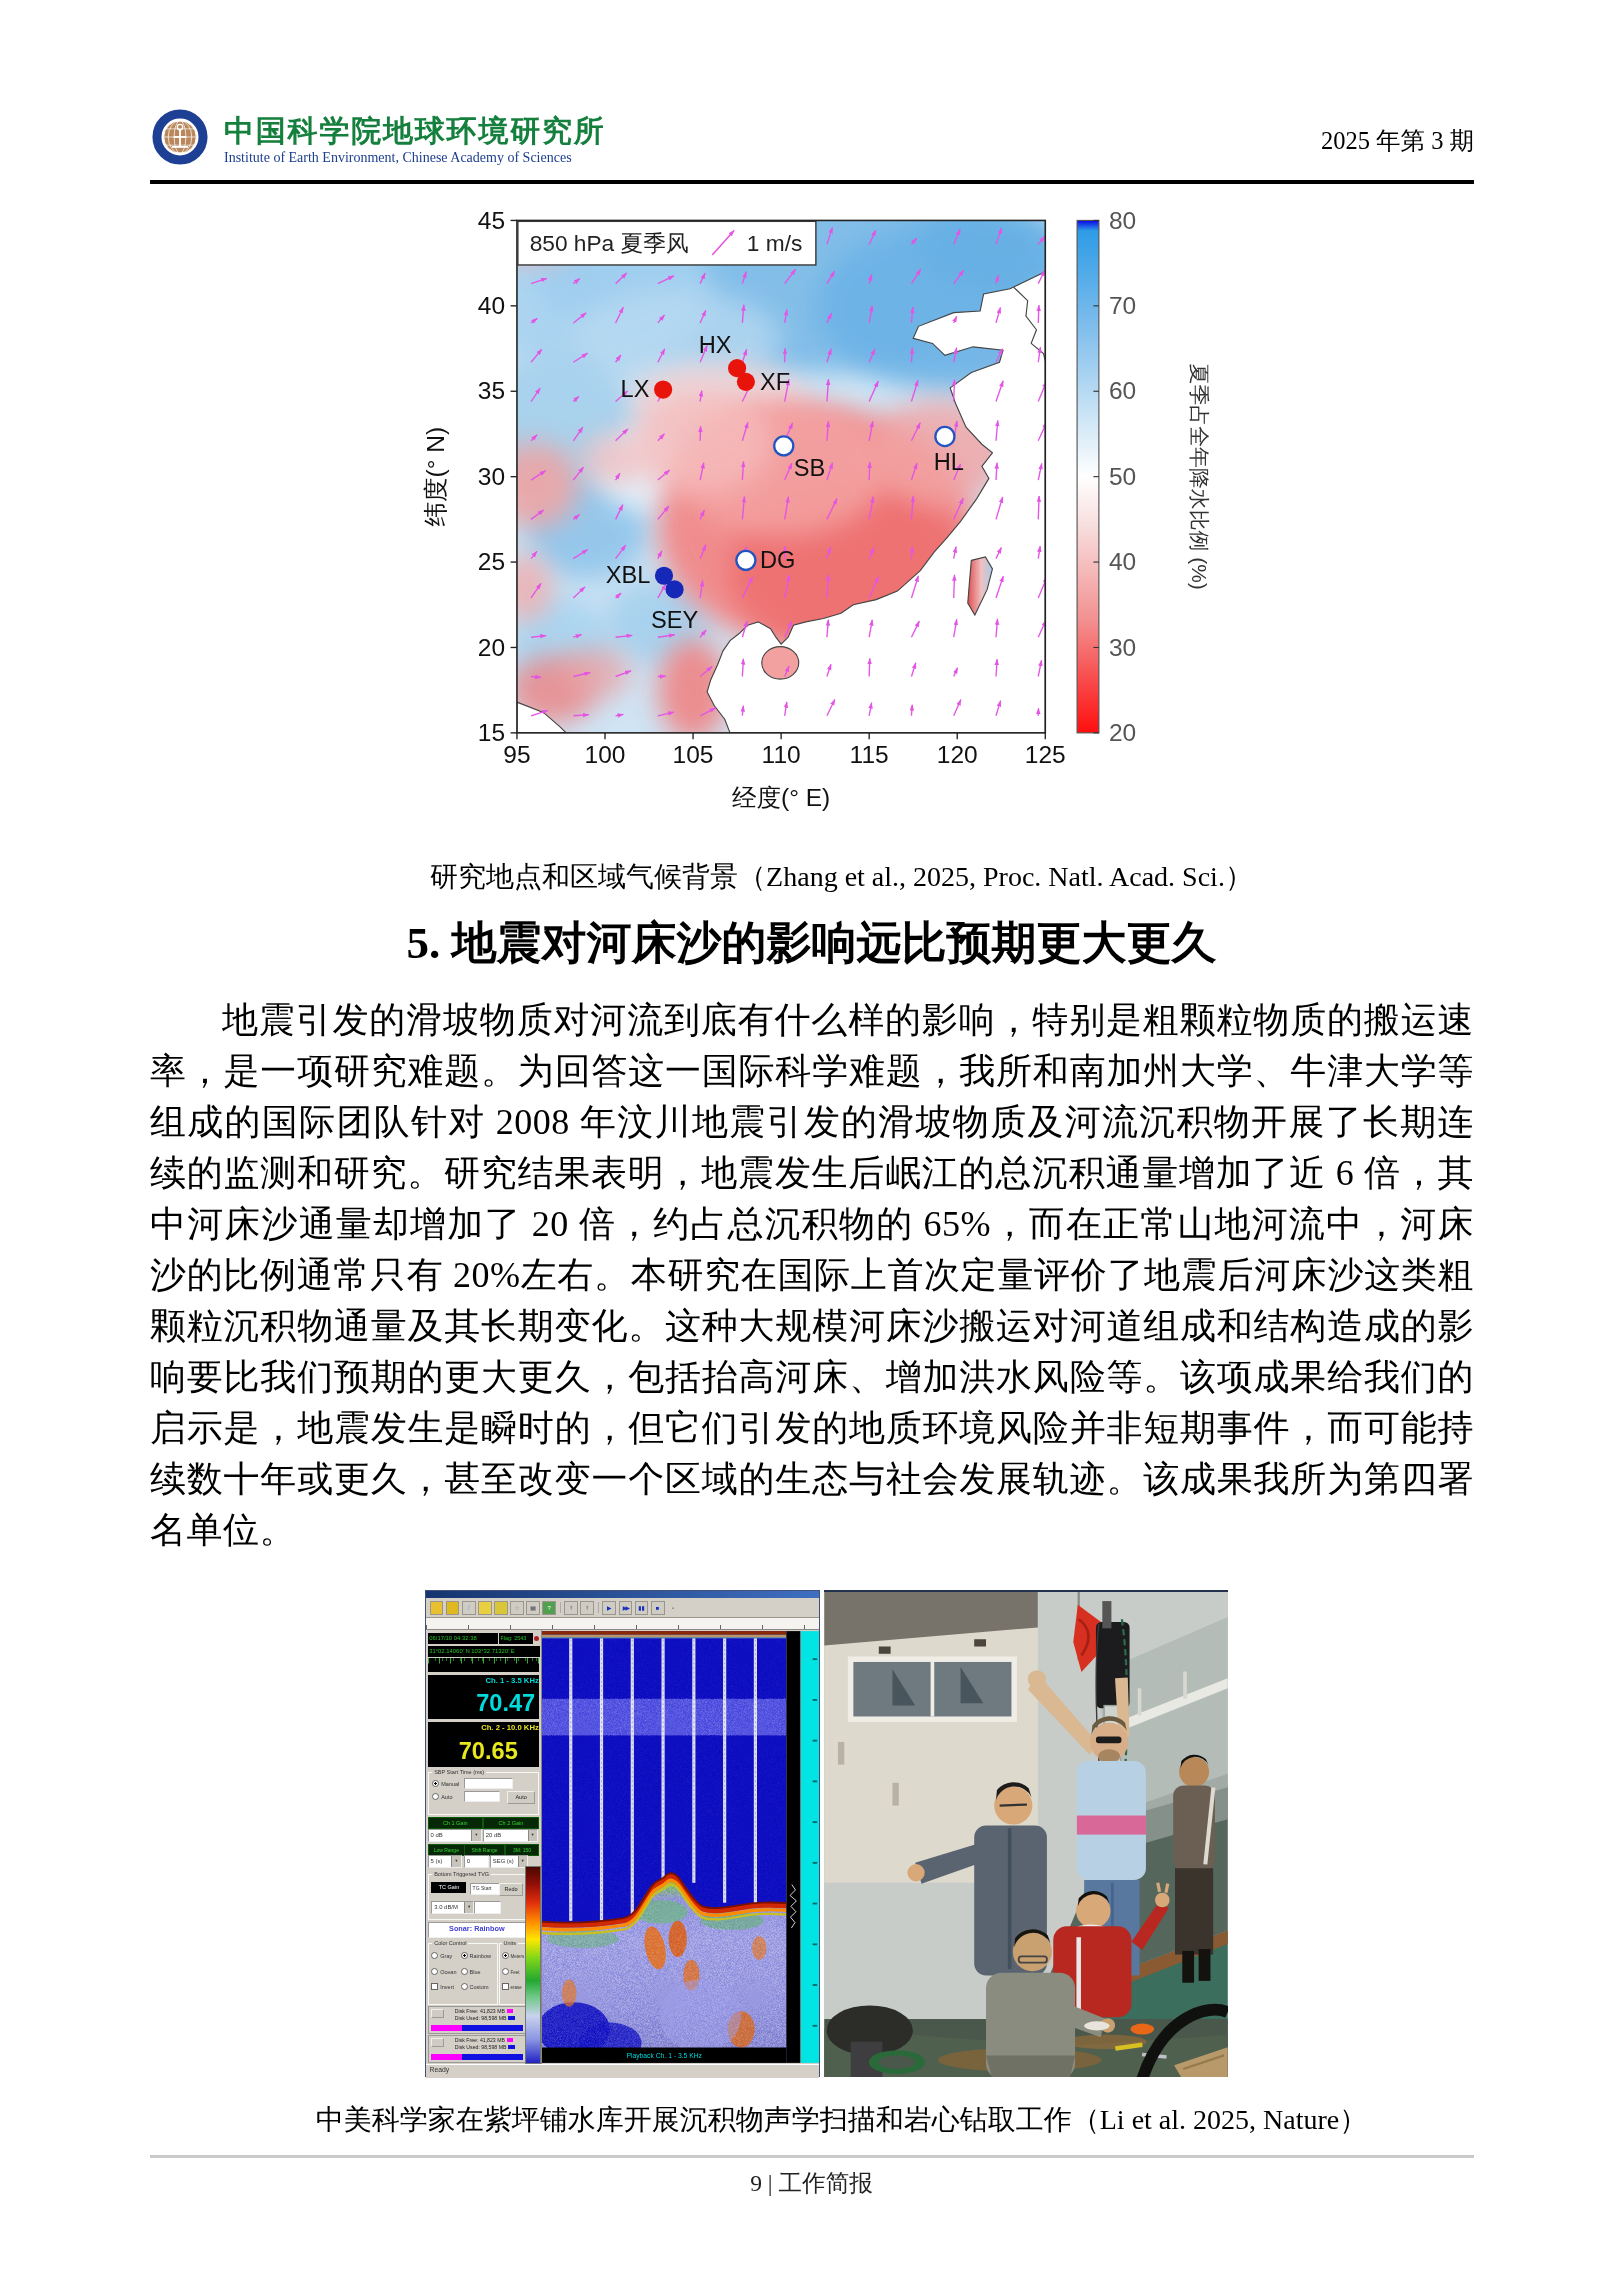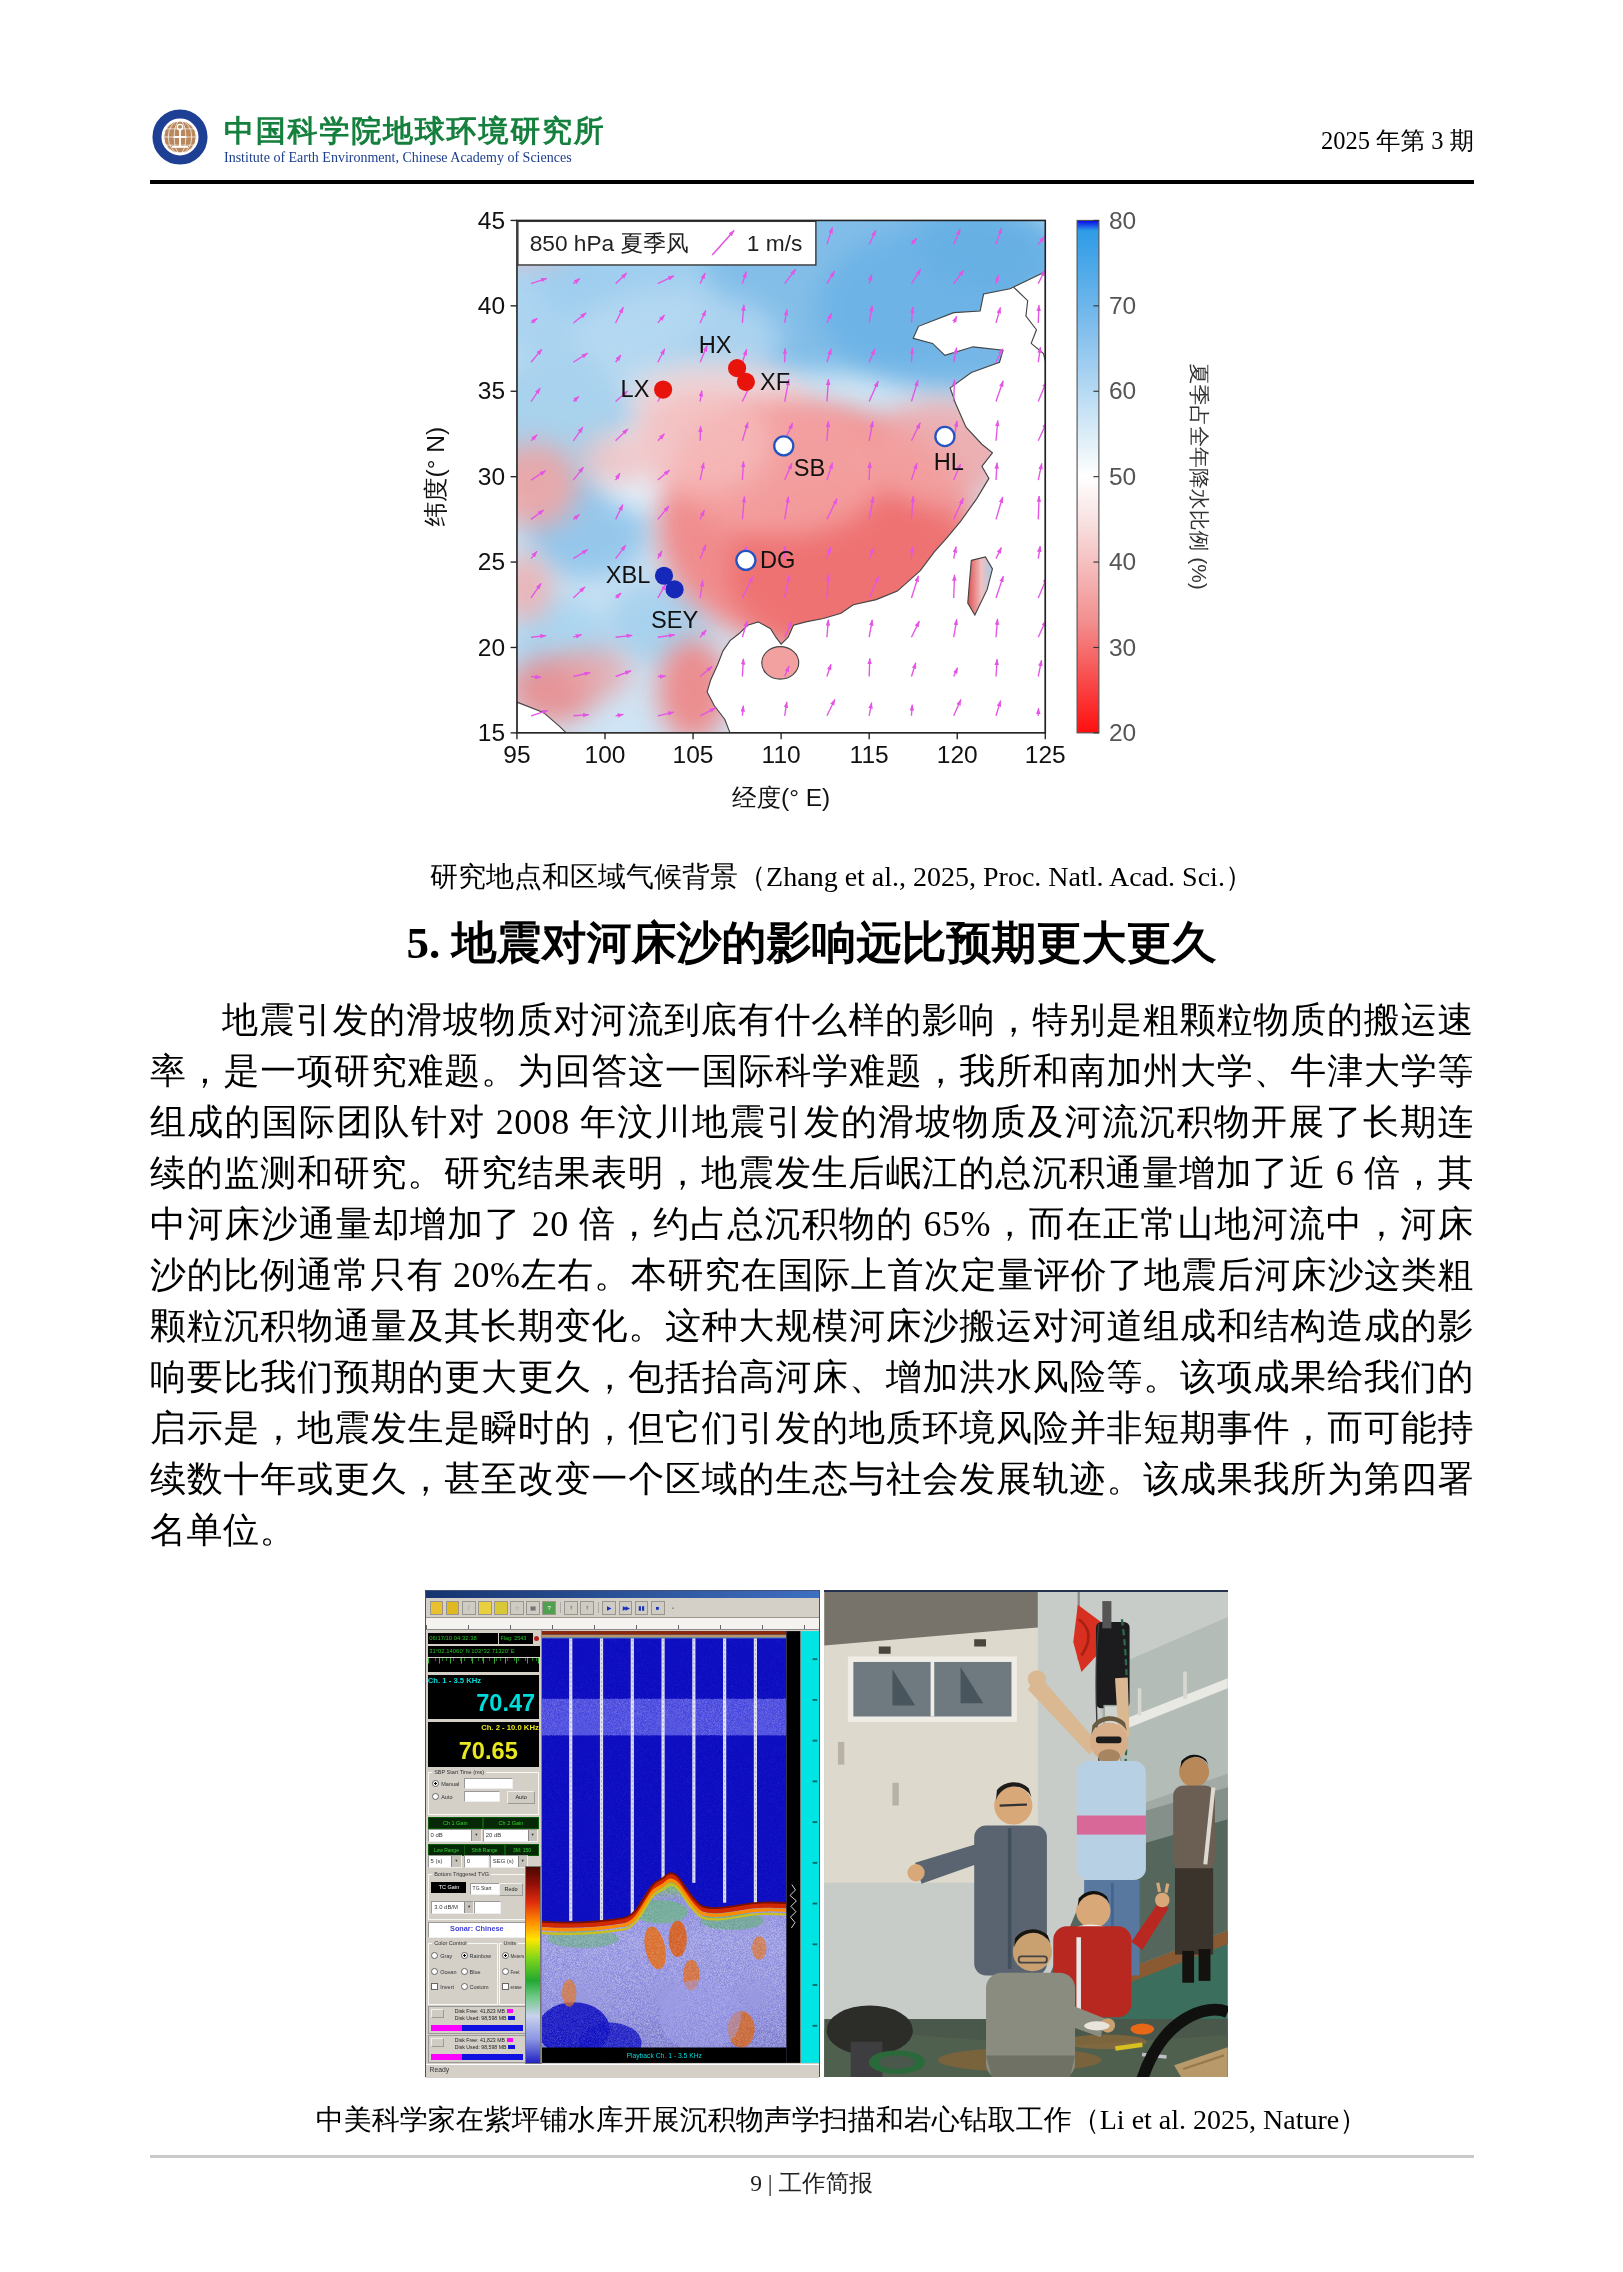--- a/index.html
+++ b/index.html
@@ -394,21 +394,21 @@
     <div class="s-ruler"></div>
     <div class="s-main">
       <div class="s-panel">
         <div class="bb" style="left:1.8px;top:2.7px;width:69px;height:11px;font-size:5.9px;line-height:11px;padding-left:1.4px;">06/17/10 04:32:38</div>
         <div class="bb" style="left:73px;top:2.7px;width:33px;height:11px;font-size:5.5px;line-height:11px;padding-left:1.4px;">Flag: 2543</div>
         <div class="abs" style="left:108px;top:5.5px;width:5px;height:5px;border-radius:50%;background:#b02020;"></div>
         <div class="bb" style="left:1.8px;top:15.5px;width:111px;height:11px;font-size:5.9px;line-height:11px;padding-left:1.4px;">31°02.14060' N 103°32.71320' E</div>
         <div class="bb" style="left:1.8px;top:28px;width:111px;height:13.6px;
              background-image:repeating-linear-gradient(90deg,#30b030 0 0.9px,transparent 0.9px 11px),repeating-linear-gradient(90deg,#1a7a1a 0 0.5px,transparent 0.5px 3.6px);
              background-size:100% 5.5px,100% 3.2px;background-repeat:no-repeat,no-repeat;background-position:0 0,0 0;"></div>
-        <div class="bb" style="left:1.8px;top:45px;width:111px;height:12.7px;color:#00dcdc;font-size:7.7px;font-weight:bold;text-align:left;line-height:12.7px;">Ch. 1 - 3.5 KHz</div>
+        <div class="bb" style="left:1.8px;top:45px;width:111px;height:12.7px;color:#00dcdc;font-size:7.7px;font-weight:bold;text-align:right;line-height:12.7px;">Ch. 1 - 3.5 KHz</div>
         <div class="bb" style="left:1.8px;top:57px;width:111px;height:32px;color:#00dcdc;font-size:23.6px;font-weight:bold;text-align:right;line-height:32px;padding-right:3.6px;box-sizing:border-box;">70.47</div>
         <div class="bb" style="left:1.8px;top:92px;width:111px;height:12.7px;color:#e8e820;font-size:7.7px;font-weight:bold;text-align:right;line-height:12.7px;">Ch. 2 - 10.0 KHz</div>
         <div class="bb" style="left:1.8px;top:105px;width:111px;height:32px;color:#e8e820;font-size:23.6px;font-weight:bold;text-align:right;line-height:32px;padding-right:21px;box-sizing:border-box;">70.65</div>
 
         <div class="fs" style="left:1.8px;top:142px;width:109px;height:41px;">
           <span class="lg">SBP Start Time (ms)</span>
           <span class="rd on" style="left:3.6px;top:6.4px;"><i></i><span>Manual</span></span>
           <span class="sel" style="left:35px;top:4.5px;width:45px;height:9px;"><span></span></span>
           <span class="rd" style="left:3.6px;top:20px;"><i></i><span>Auto</span></span>
           <span class="sel" style="left:35px;top:18px;width:32px;height:9px;"><span></span></span>
@@ -429,21 +429,21 @@
 
         <div class="fs" style="left:1.8px;top:244px;width:96px;height:44px;">
           <span class="lg">Bottom Triggered TVG</span>
           <span class="bb" style="left:2.7px;top:6.4px;width:35px;height:11.8px;color:#fff;font-size:5.5px;text-align:center;line-height:11.8px;">TC Gain</span>
           <span class="sel" style="left:41px;top:7.3px;width:28px;height:10px;font-size:5px;"><span>TG Start</span></span>
           <span class="btn" style="right:1.8px;top:7.3px;width:22px;height:11px;line-height:10px;">Redo</span>
           <span class="sel" style="left:2.7px;top:25.5px;width:39px;height:11px;line-height:10px;"><span>3.0 dB/M</span><i>▾</i></span>
           <span class="sel" style="left:45px;top:25.5px;width:23.6px;height:11px;"><span></span></span>
         </div>
 
-        <div class="abs" style="left:1.8px;top:292px;width:96px;height:13.6px;background:#fff;border:0.9px inset #eee;color:#4040d8;font-weight:bold;font-size:7.3px;text-align:center;line-height:12.7px;">Sonar: Chinese</div>
+        <div class="abs" style="left:1.8px;top:292px;width:96px;height:13.6px;background:#fff;border:0.9px inset #eee;color:#4040d8;font-weight:bold;font-size:7.3px;text-align:center;line-height:12.7px;">Sonar: Rainbow</div>
 
         <div class="fs" style="left:1.8px;top:313px;width:68px;height:60px;">
           <span class="lg">Color Control</span>
           <span class="rd" style="left:2.7px;top:8.2px;"><i></i><span>Gray</span></span>
           <span class="rd on" style="left:32px;top:8.2px;"><i></i><span>Rainbow</span></span>
           <span class="rd" style="left:2.7px;top:23.6px;"><i></i><span>Ocean</span></span>
           <span class="rd" style="left:32px;top:23.6px;"><i></i><span>Blue</span></span>
           <span class="cb" style="left:2.7px;top:39px;"><i></i><span>Invert</span></span>
           <span class="rd" style="left:32px;top:39px;"><i></i><span>Custom</span></span>
         </div>

